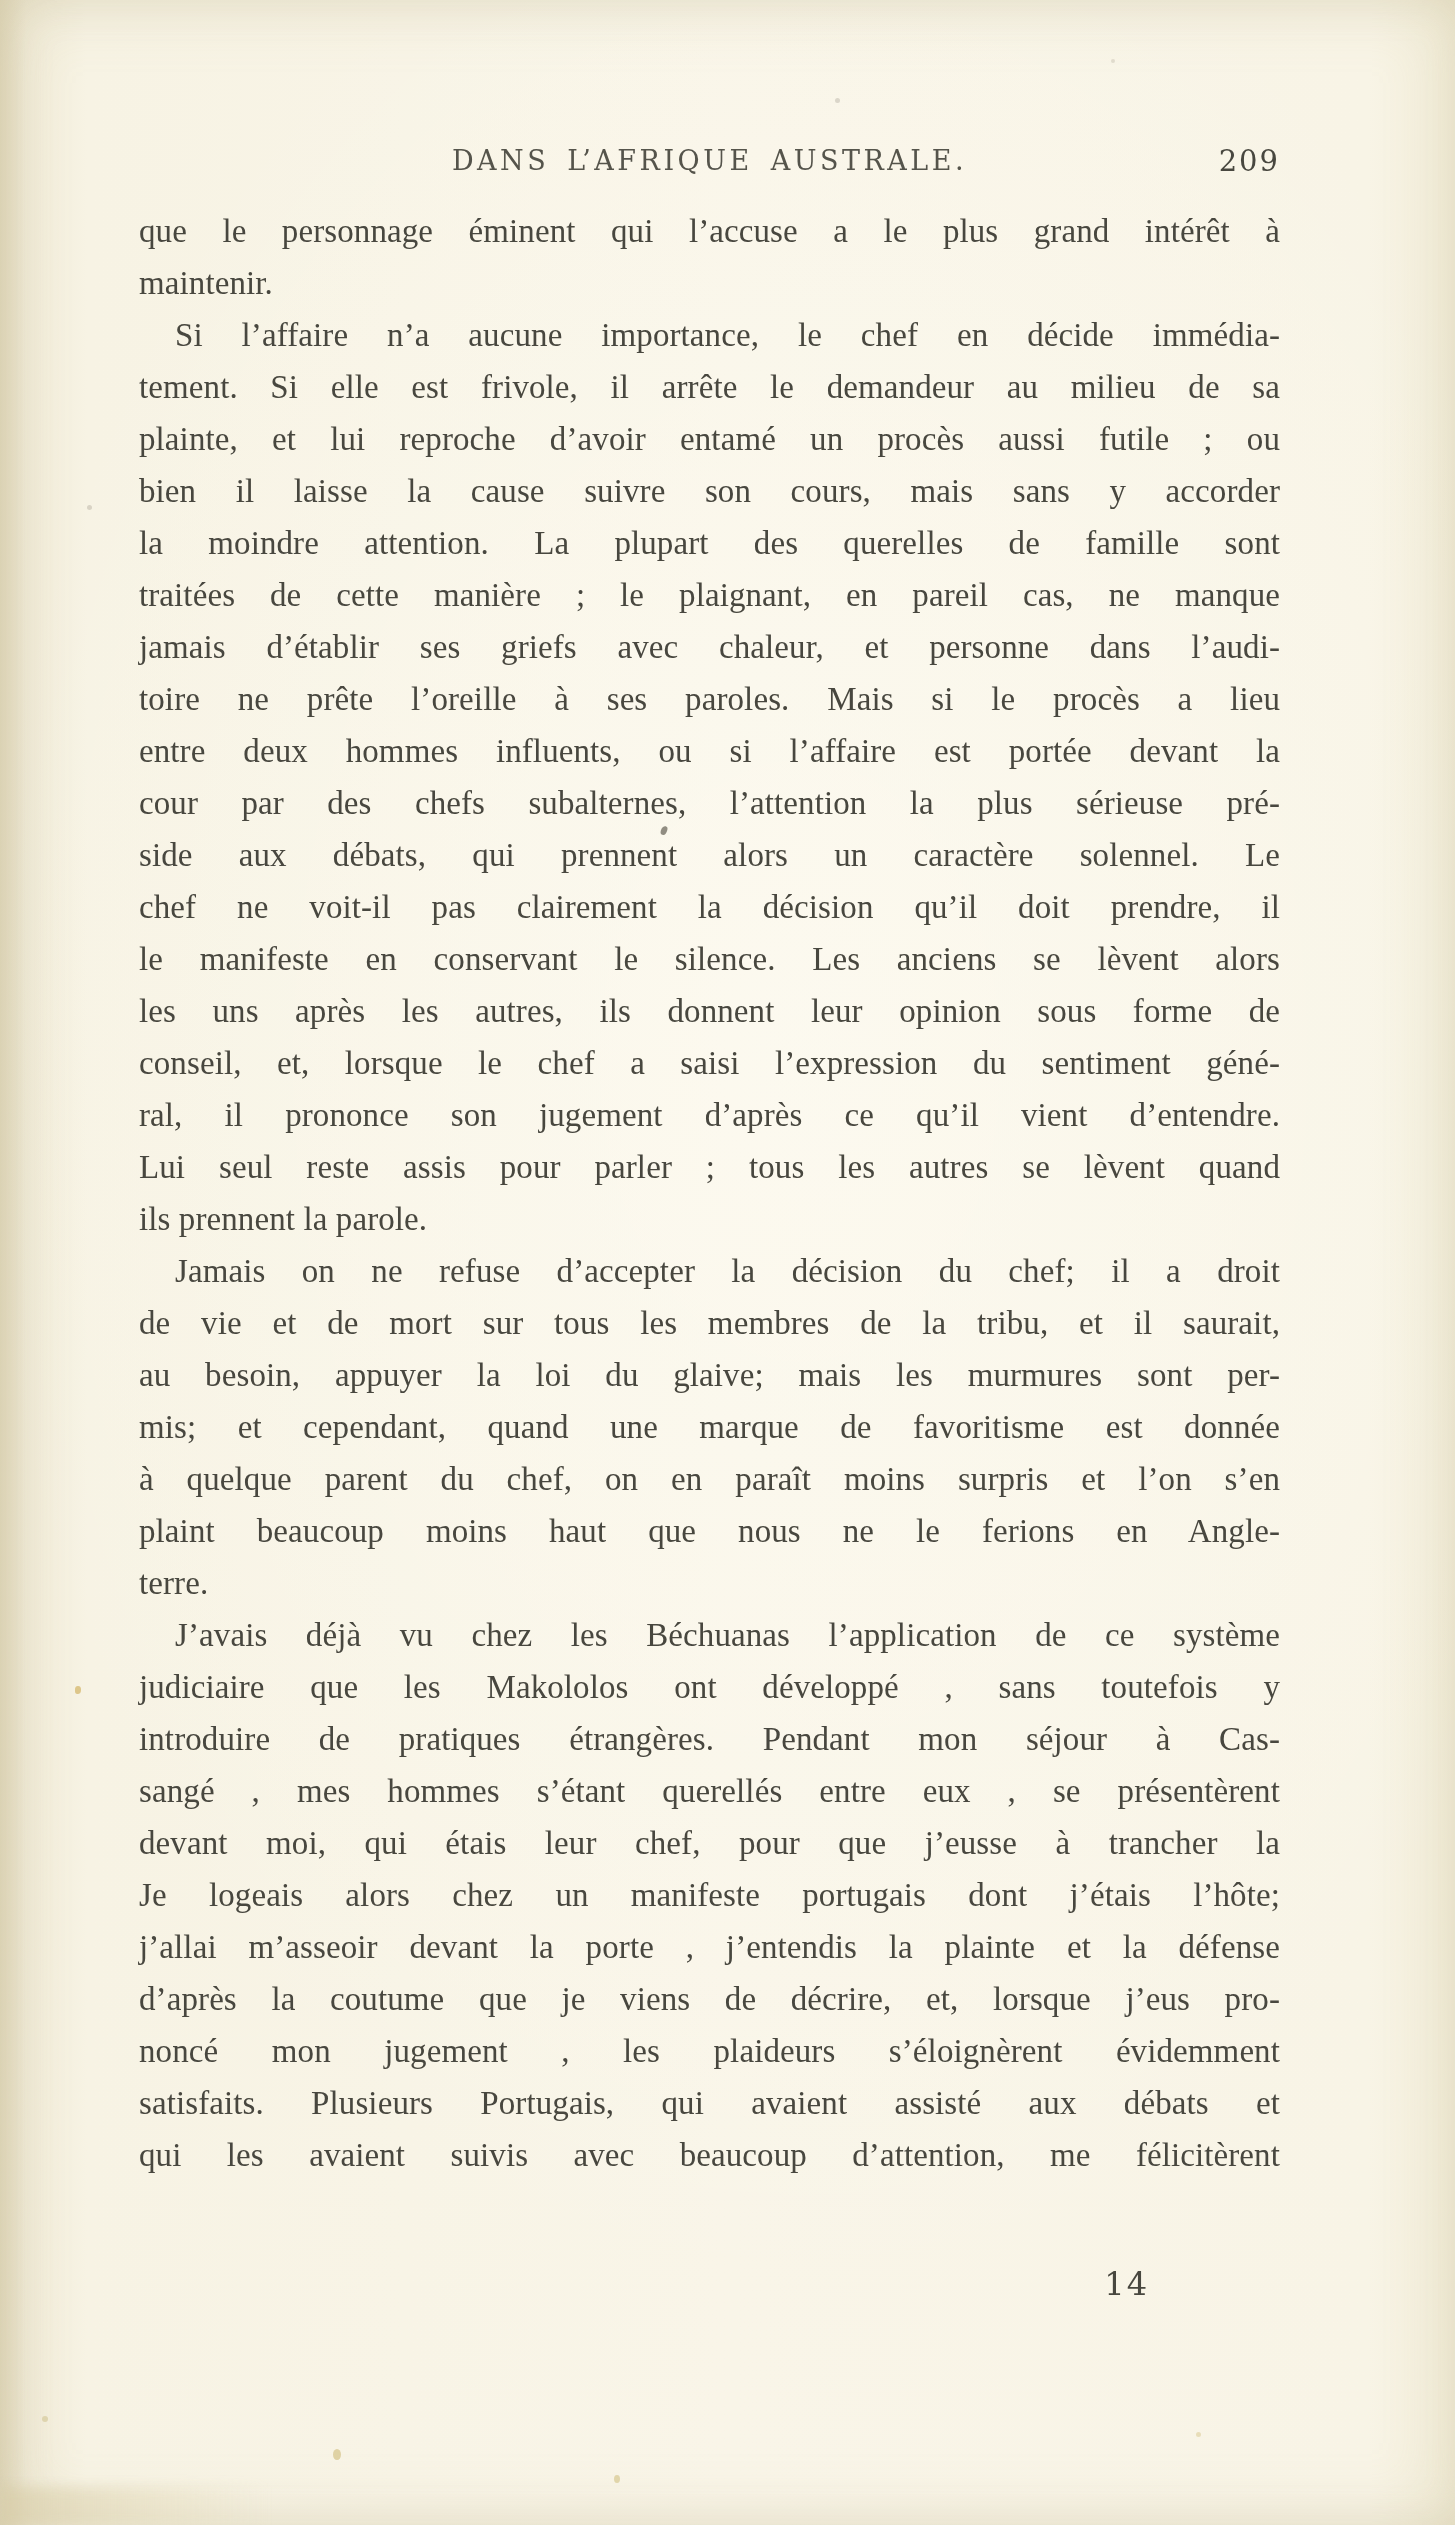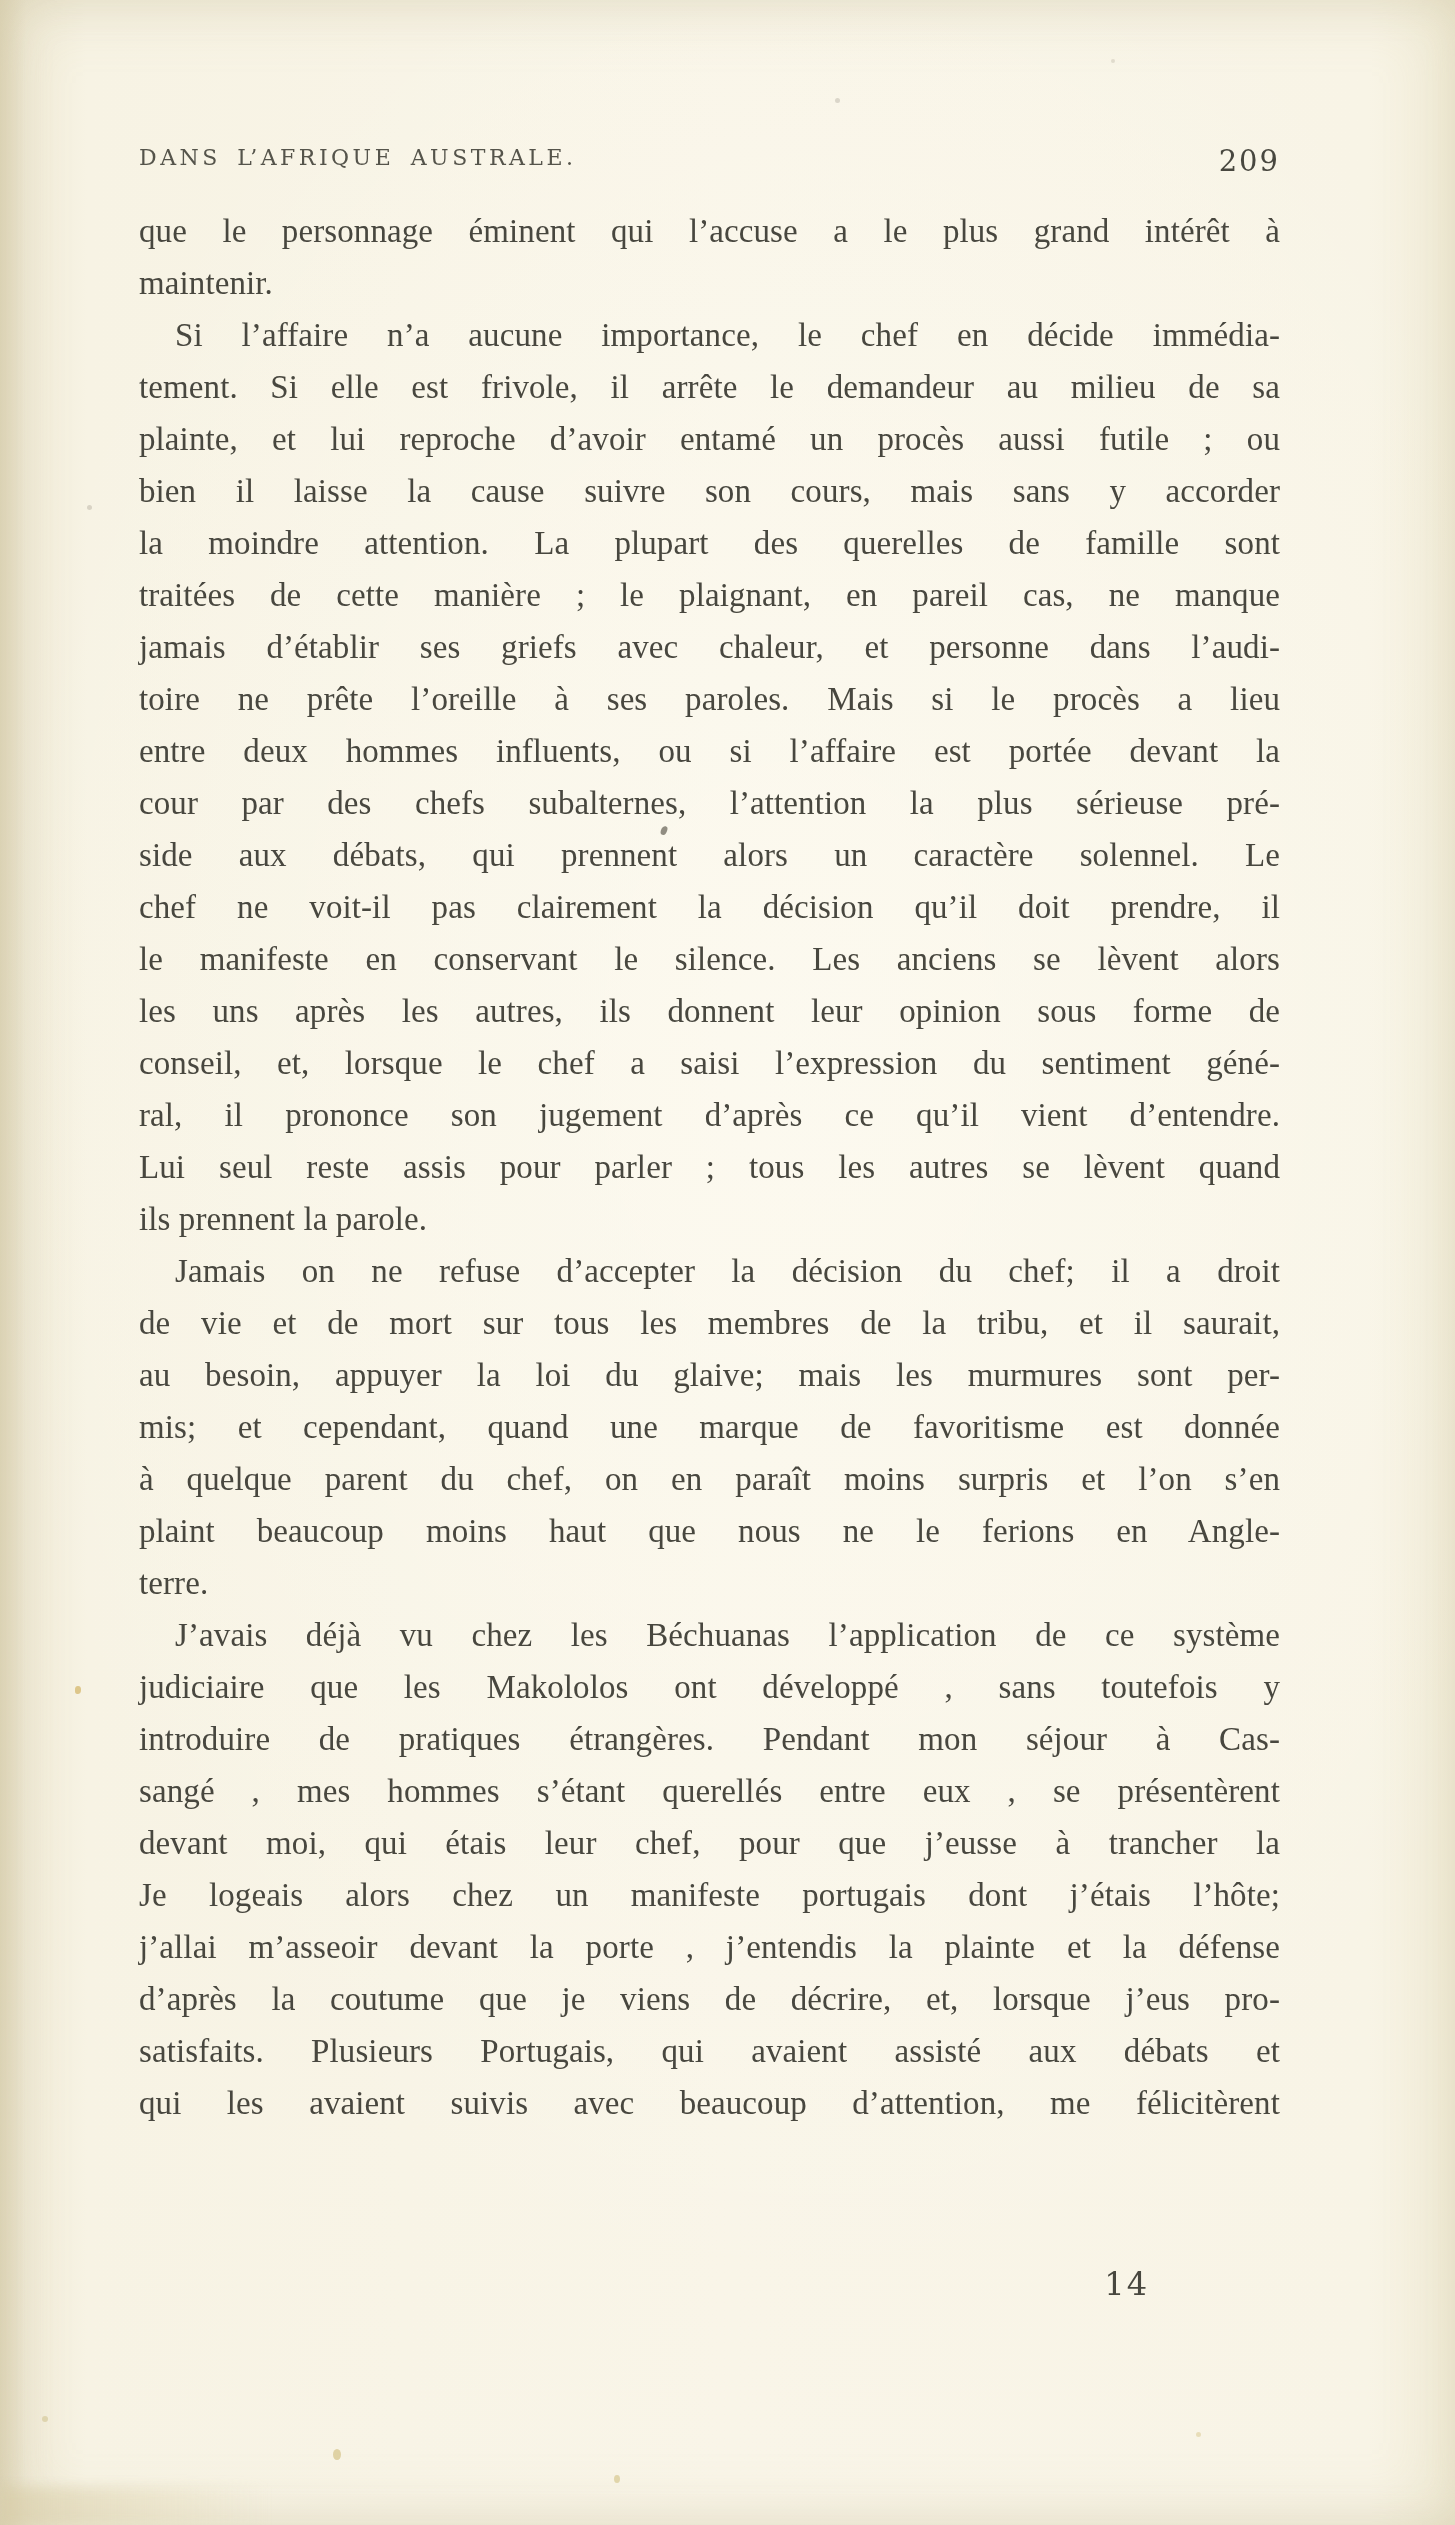--- a/index.html
+++ b/index.html
@@ -22,21 +22,22 @@
   .header {
     position: absolute;
     top: 145px;
     left: 139px;
     width: 1141px;
     height: 44px;
     color: var(--header-ink, #55544b);
   }
   .running-title {
     display: block;
-    font-size: 22px;
+    text-align: center;
+    font-size: 27px;
     letter-spacing: 3.5px;
     word-spacing: 6px;
     white-space: nowrap;
   }
   .page-number {
     position: absolute;
     right: 0;
     top: -1px;
     font-size: 29px;
     letter-spacing: 2px;
@@ -140,20 +141,21 @@
       <div class="line">plaint beaucoup moins haut que nous ne le ferions en Angle-</div>
       <div class="line para-end">terre.</div>
       <div class="line indent">J’avais déjà vu chez les Béchuanas l’application de ce système</div>
       <div class="line">judiciaire que les Makololos ont développé , sans toutefois y</div>
       <div class="line">introduire de pratiques étrangères. Pendant mon séjour à Cas-</div>
       <div class="line">sangé , mes hommes s’étant querellés entre eux , se présentèrent</div>
       <div class="line">devant moi, qui étais leur chef, pour que j’eusse à trancher la</div>
       <div class="line">Je logeais alors chez un manifeste portugais dont j’étais l’hôte;</div>
       <div class="line">j’allai m’asseoir devant la porte , j’entendis la plainte et la défense</div>
       <div class="line">d’après la coutume que je viens de décrire, et, lorsque j’eus pro-</div>
+      <div class="line">noncé mon jugement , les plaideurs s’éloignèrent évidemment</div>
       <div class="line">satisfaits. Plusieurs Portugais, qui avaient assisté aux débats et</div>
       <div class="line">qui les avaient suivis avec beaucoup d’attention, me félicitèrent</div>
     </div>
 
   <div class="signature">
     <span>14</span>
   </div>
 
   <div class="speck sp1"></div>
   <div class="speck sp2"></div>

